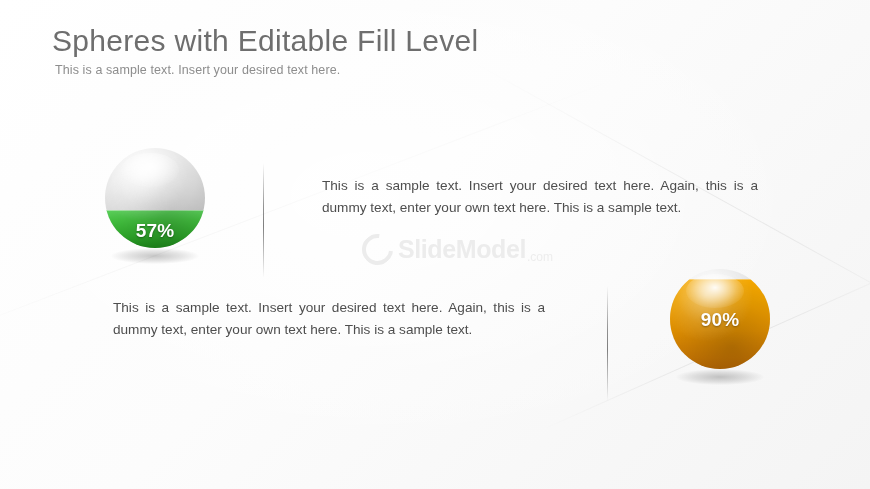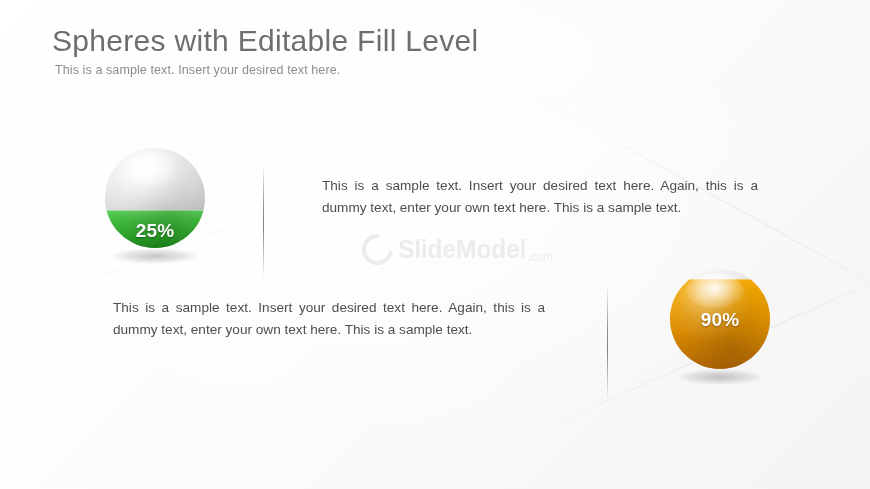--- a/index.html
+++ b/index.html
@@ -231,21 +231,21 @@
     <div id="slide-title">Spheres with Editable Fill Level</div>
     <div id="slide-subtitle">This is a sample text. Insert your desired text here.</div>
   </div>
 
   <div id="sphere-green-wrap" class="sphere-wrap">
     <div class="sphere-shadow"></div>
     <div class="sphere">
       <div class="fill fill-green"></div>
       <div class="sphere-shade"></div>
     </div>
-    <div class="pct">25%</div>
+    <div class="pct">57%</div>
   </div>
 
   <div id="sphere-orange-wrap" class="sphere-wrap">
     <div class="sphere-shadow"></div>
     <div class="sphere">
       <div class="fill fill-orange"></div>
       <div class="sphere-shade"></div>
     </div>
     <div class="pct">90%</div>
   </div>

